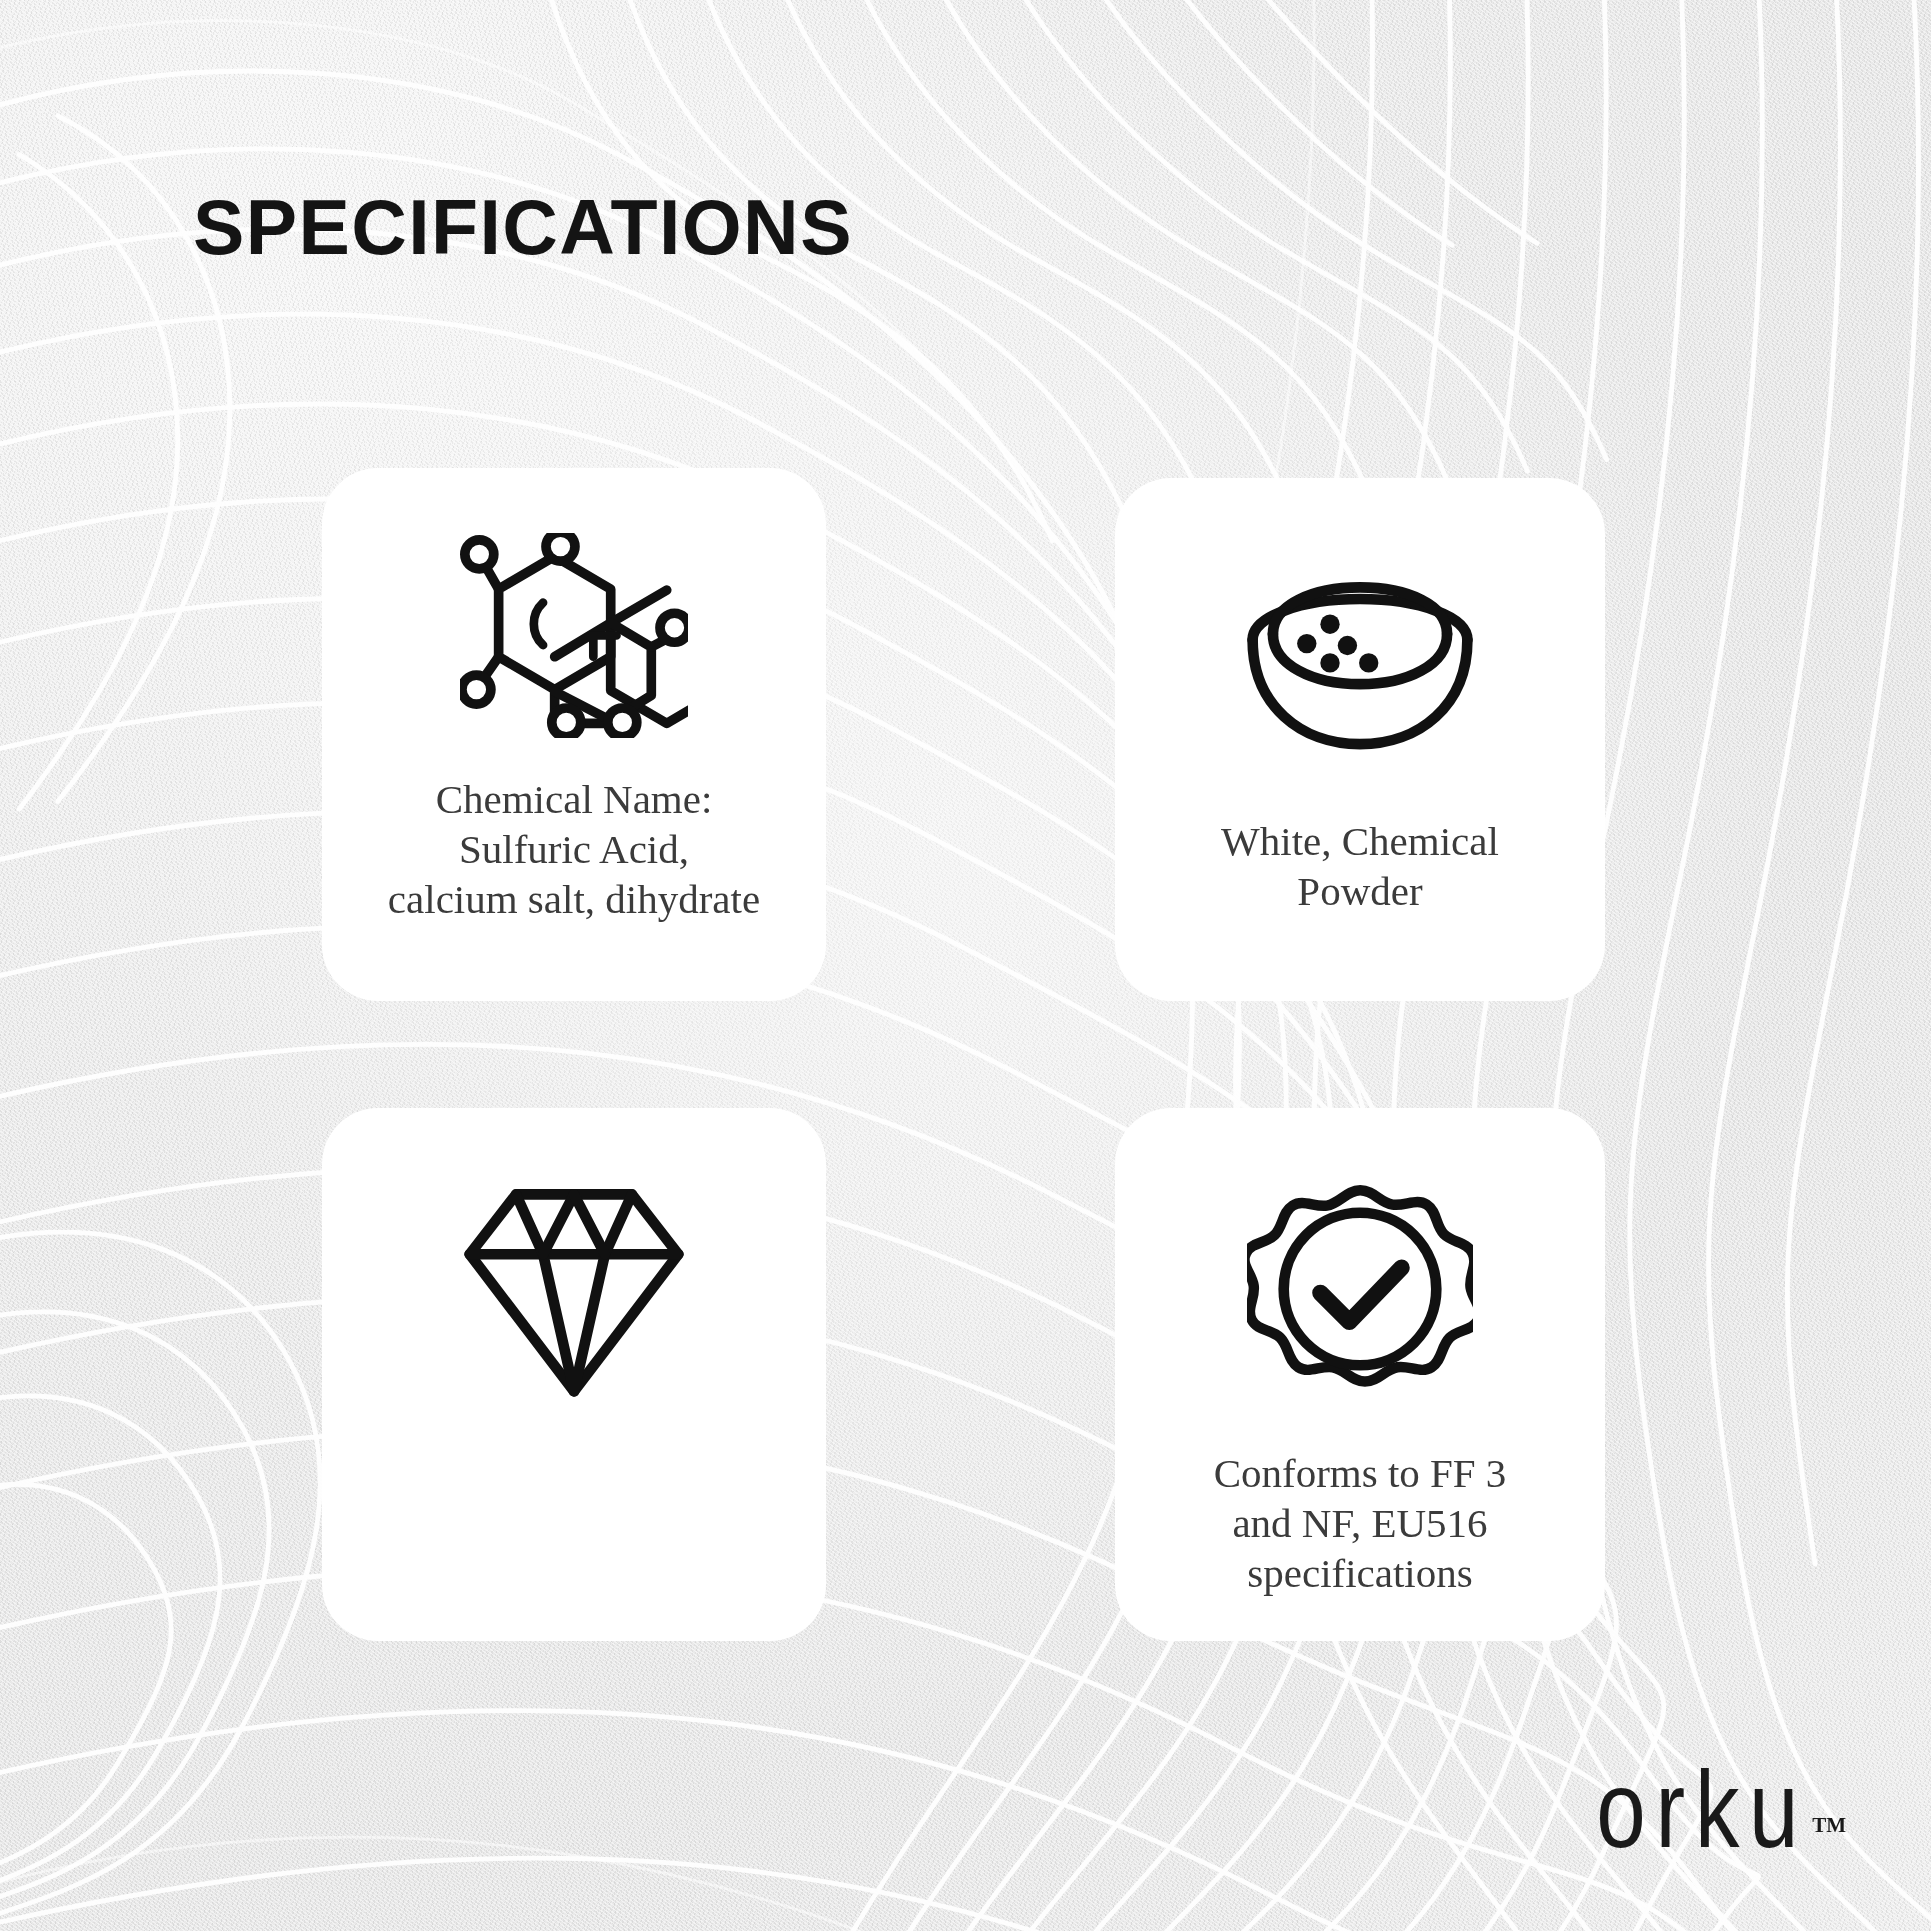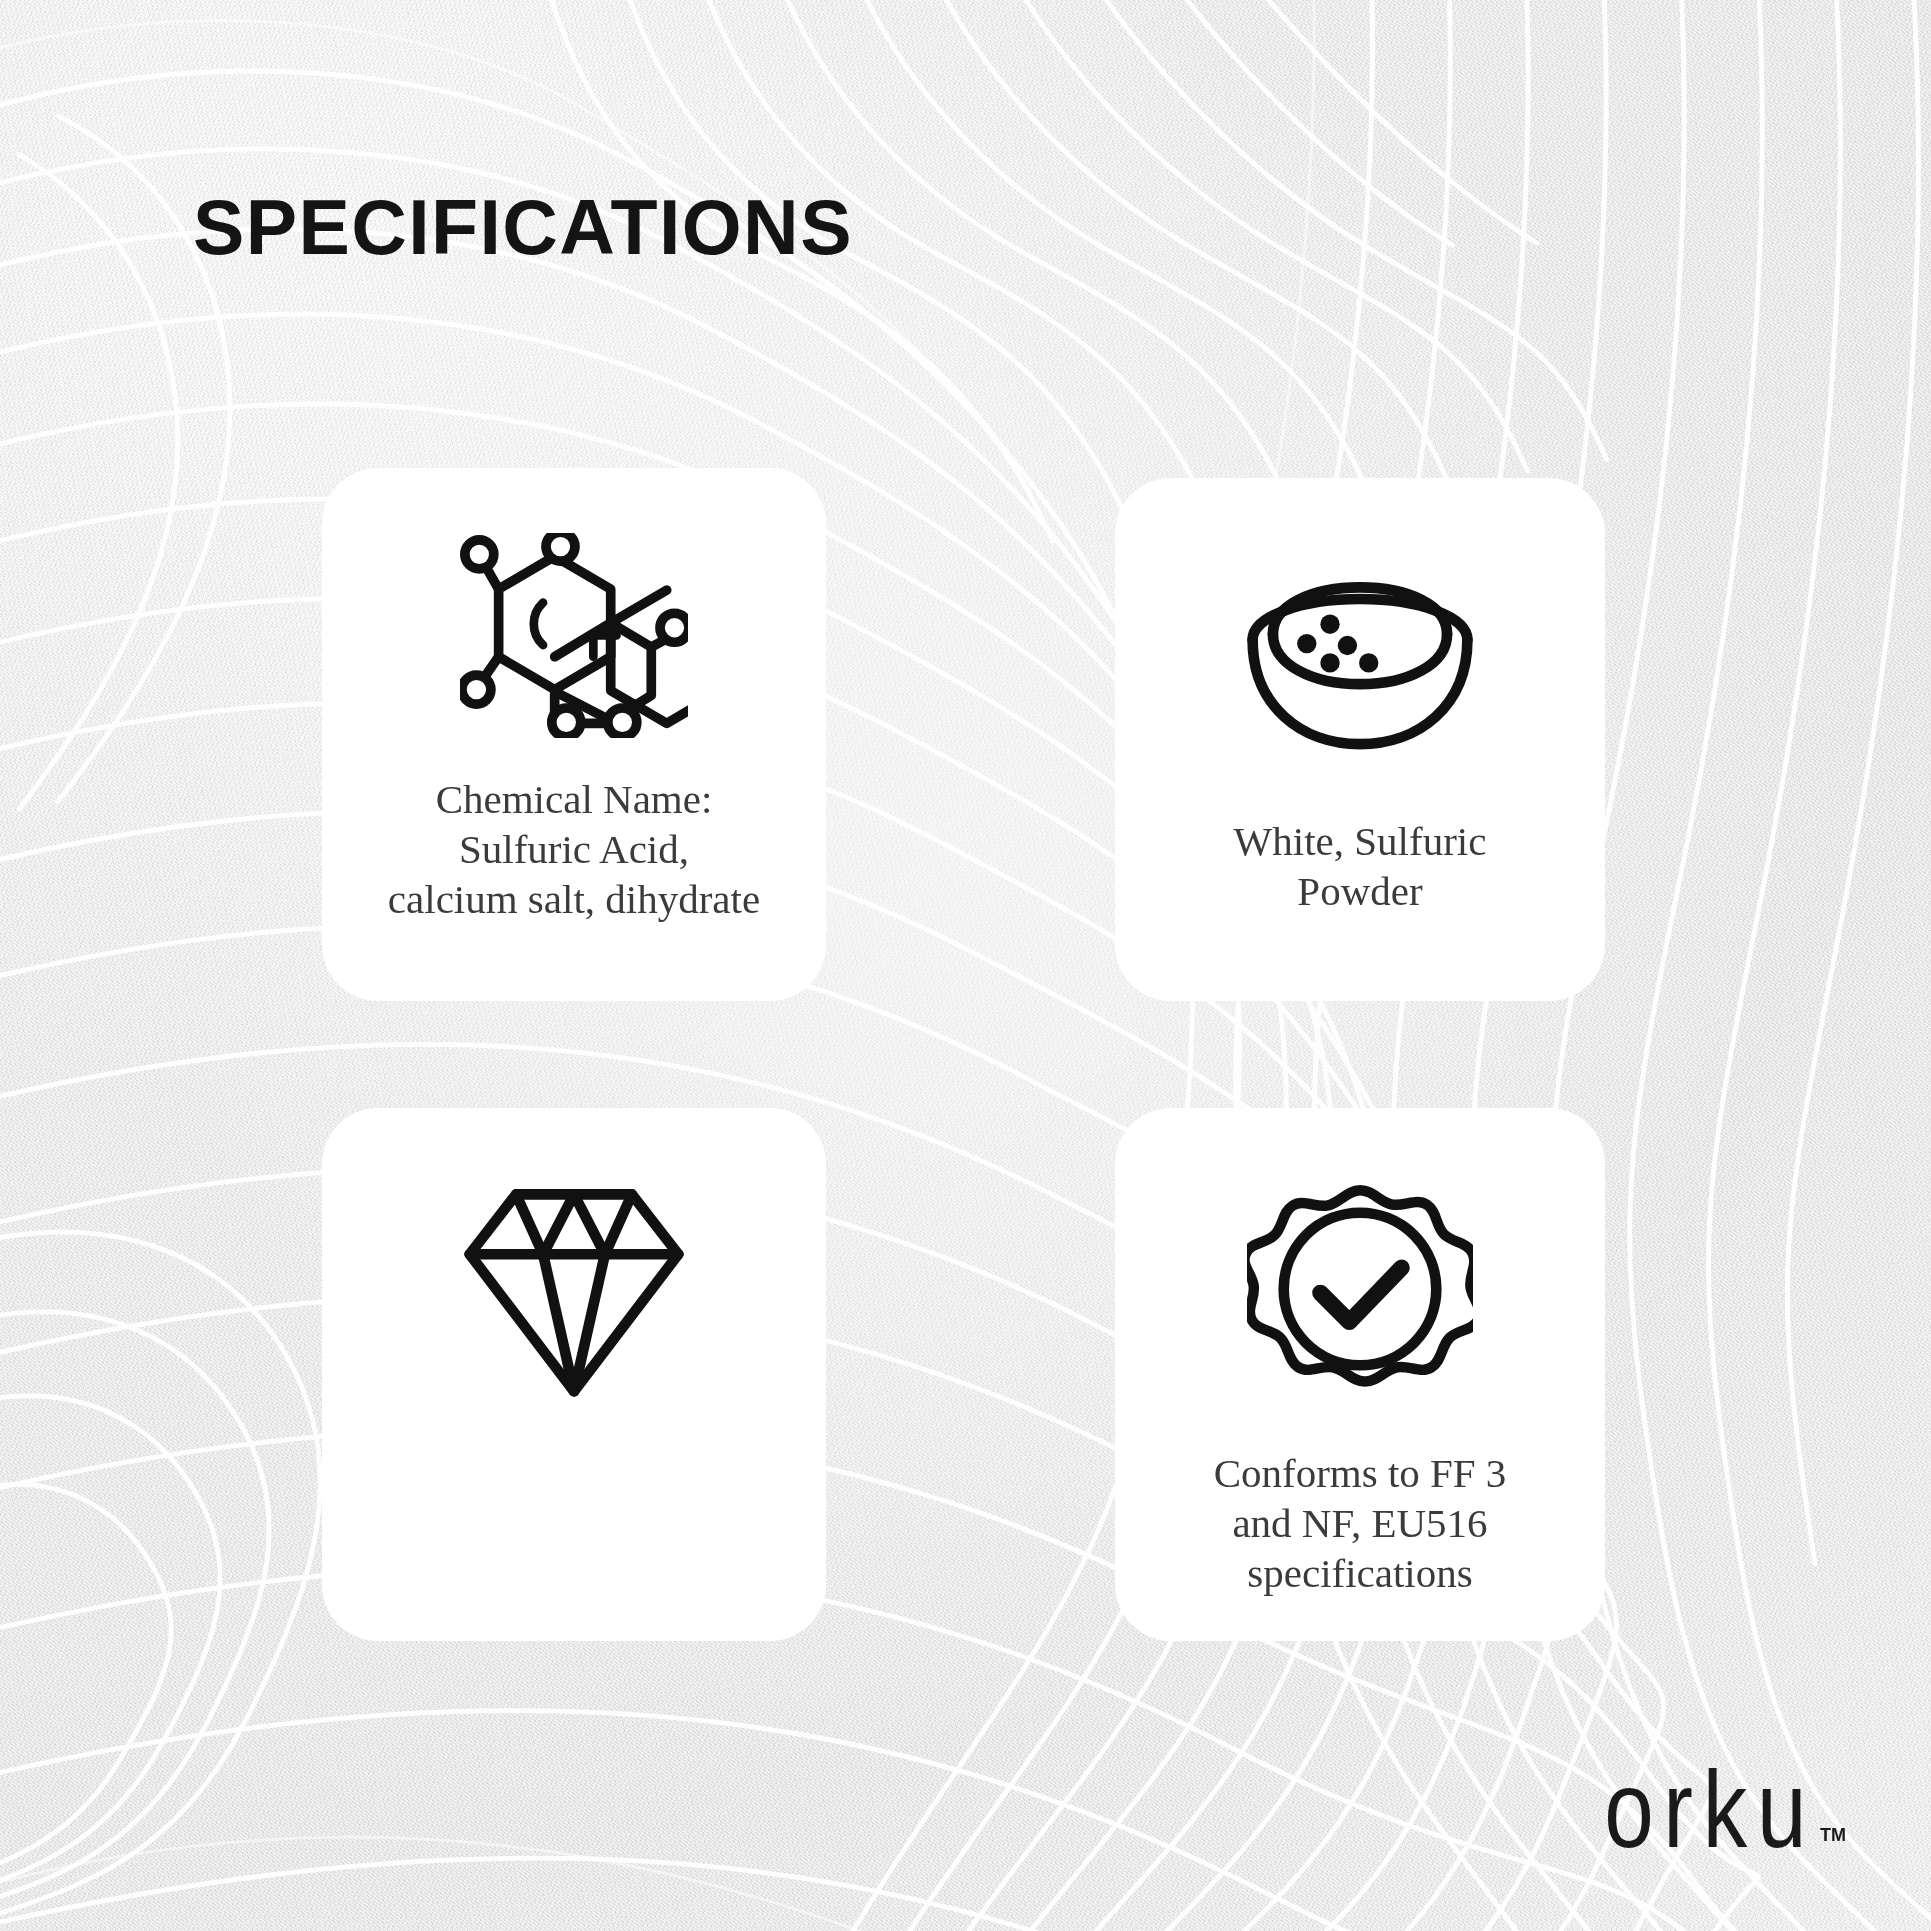--- a/index.html
+++ b/index.html
@@ -126,26 +126,26 @@
     font-family: "Liberation Sans", sans-serif;
     font-weight: 300;
     font-size: 89px;
     letter-spacing: 9.7px;
     color: #1a1a1a;
     line-height: .9;
     transform: scaleY(1.22);
     transform-origin: bottom left;
   }
   .logo-tm {
-    font-family: Liberation Sans, sans-serif;
-    font-size: 18px;
+    font-family: Liberation Serif, serif;
+    font-size: 21px;
     font-weight: 600;
     color: #1a1a1a;
     margin-left: 3.9px;
-    margin-bottom: 12px;
+    margin-bottom: 20px;
     letter-spacing: 0;
   }
 </style>
 </head>
 <body>
 
 <div id="poster">
 
   <div class="bg-base"></div>
   <div class="bg-grain"></div>
@@ -269,21 +269,21 @@
           </g>
           <g fill="#111111">
             <circle cx="92" cy="56" r="10"></circle>
             <circle cx="68" cy="76" r="10"></circle>
             <circle cx="110" cy="78" r="10"></circle>
             <circle cx="92" cy="96" r="10"></circle>
             <circle cx="132" cy="96" r="10"></circle>
           </g>
         </svg>
       </div>
-      <div class="caption">White, Sulfuric
+      <div class="caption">White, Chemical
 Powder</div>
     </div>
 
     <div class="card card-3">
       <div class="icon-wrap">
         <svg width="228" height="224" viewBox="0 0 236 232" aria-hidden="true">
           <g fill="none" stroke="#111111" stroke-width="11" stroke-linecap="round" stroke-linejoin="round">
             <path d="M 58 18 L 178 18 L 226 80 L 118 222 L 10 80 Z"></path>
             <path d="M 10 80 L 226 80"></path>
             <path d="M 58 18 L 86 80 L 118 222 L 150 80 L 178 18"></path>

